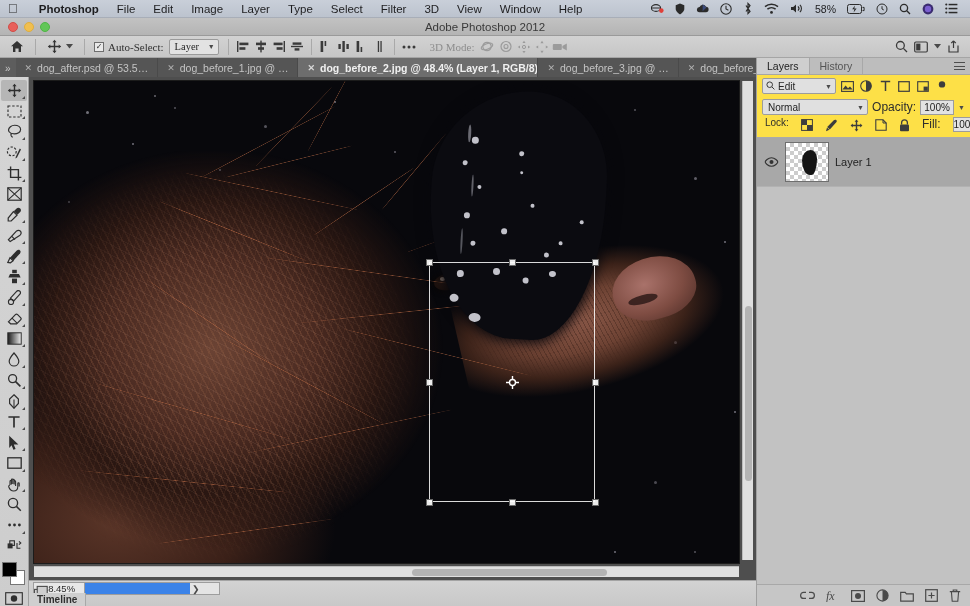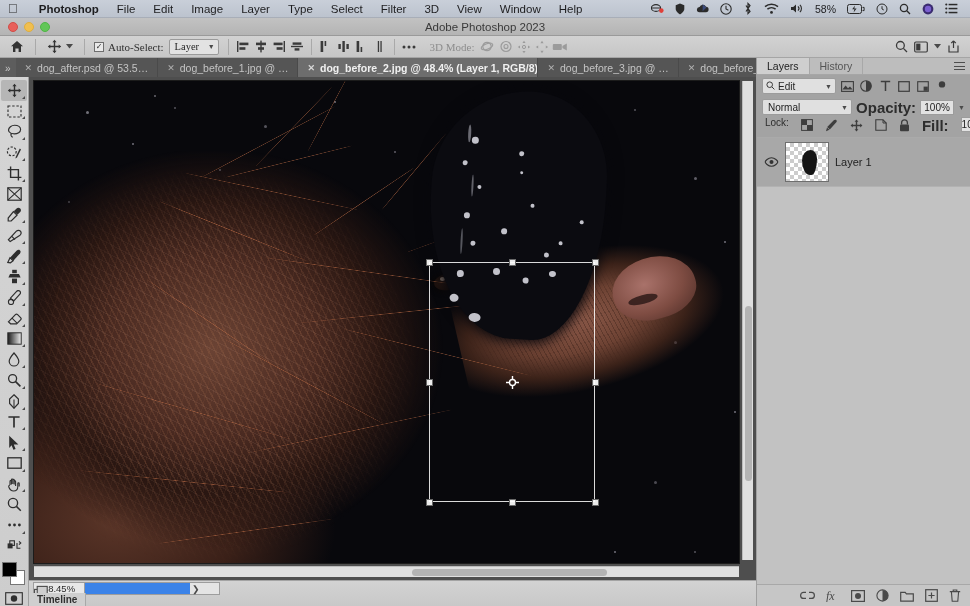--- a/index.html
+++ b/index.html
@@ -225,21 +225,21 @@
   .timeline-tab {
     position:absolute; left:29px; bottom:0; height:13px; padding:0 8px;
     font-size:10px; color:#2f2f2f; font-weight:bold; display:flex; align-items:center;
     background:#cfcfcf; border-right:1px solid #a8a8a8;
   }
   .doc-icon { position:absolute; left:5px; bottom:5px; width:18px; height:16px; }
 
   
   .rpanel {
     position:absolute; top:58px; right:0; width:214px; bottom:0;
-    background:#a3a3a3; border-left:1px solid #a0a0a0;
+    background:#fde047; border-left:1px solid #a0a0a0;
     display:flex; flex-direction:column;
   }
   .panel-tabs {
     height:17px; background:#bdbdbd; display:flex; align-items:stretch;
     border-bottom:1px solid #a6a6a6; position:relative;
   }
   .ptab { padding:0 10px; font-size:10.5px; color:#555; display:flex; align-items:center;
     border-right:1px solid #a8a8a8; }
   .ptab.active { background:#cfcfcf; color:#1e1e1e; }
   .panel-menu { position:absolute; right:5px; top:4px; width:11px; }
@@ -252,21 +252,21 @@
   }
   .kind-select .cv { margin-left:auto; font-size:7px; color:#4a4a4a; }
   .fic { width:16px; height:16px; display:flex; align-items:center; justify-content:center; color:#3d3d3d; }
 
   .blend-row { height:20px; display:flex; align-items:center; padding:0 5px; gap:4px; }
   .blend-select {
     flex:1; height:16px; background:#e0e0e0; border:1px solid #9c9c9c; border-radius:2px;
     display:flex; align-items:center; padding:0 3px 0 5px; font-size:10px; color:#222;
   }
   .blend-select .cv { margin-left:auto; font-size:7px; color:#4a4a4a; }
-  .op-label { font-size:15px; color:#2d2d2d;font-weight:bold; }
+  .op-label { font-size:12px; color:#2d2d2d; }
   .num-field {
     width:34px; height:15px; background:#e2e2e2; border:1px solid #9c9c9c;
     font-size:10px; color:#222; display:flex; align-items:center; justify-content:center;
   }
   .num-cv { font-size:7px; color:#4a4a4a; }
 
   .lock-row { height:20px; display:flex; align-items:flex-start; padding:0 8px; gap:12px; }
   .lock-label { font-size:10px; color:#2d2d2d; }
 
   .layer-list { flex:1; background:#c2c2c2; border-top:1px solid #aaa; overflow:hidden; }
@@ -412,21 +412,21 @@
       </div>
     </div>
   </div>
 
   <div class="titlebar">
     <div class="lights">
       <div class="light l-red"></div>
       <div class="light l-yel"></div>
       <div class="light l-grn"></div>
     </div>
-    <div class="ps-title">Adobe Photoshop 2023</div>
+    <div class="ps-title">Adobe Photoshop 2012</div>
   </div>
 
   <div class="optbar">
     <div class="ob-item">
       <span class="ic">
         <svg width="14" height="13" viewBox="0 0 14 13">
             <path d="M7 1 L13 6.2 H11 V12 H8.6 V8.4 H5.4 V12 H3 V6.2 H1 Z" fill="#333"></path>
           </svg>
       </span>
     </div>

